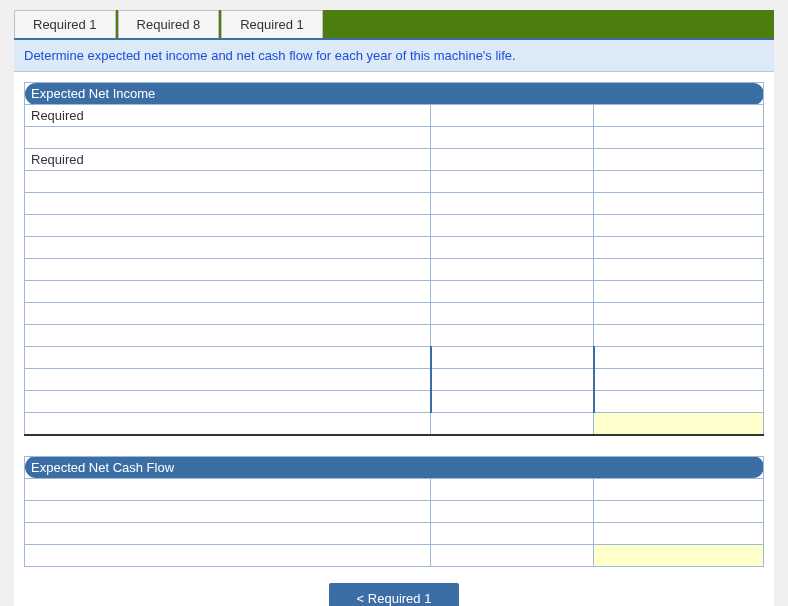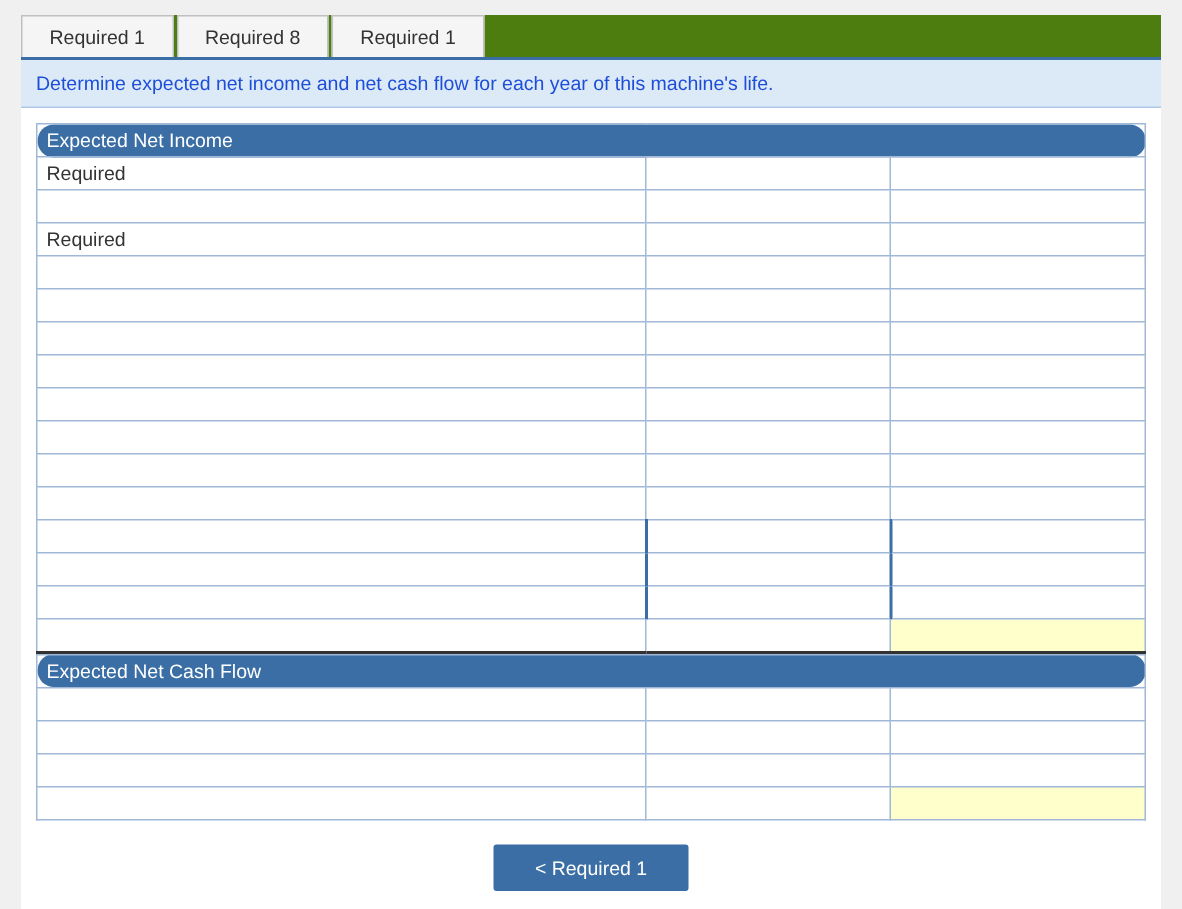--- a/index.html
+++ b/index.html
@@ -212,21 +212,21 @@
       </tr>
 
       <tr>
         <td class="label-col" style="border-bottom: 2px solid #333;"></td>
         <td class="value-col input-cell" style="border-bottom: 2px solid #333;"><input type="text" style=""></td>
         <td class="result-col input-cell yellow-cell" style="border-bottom: 2px solid #333;"><input type="text" style=""></td>
       </tr>
     </tbody>
       </table>
 
-    <table class="data-table" style="margin-top: 0;">
+    <table class="data-table" style="margin-top: 20px;">
       <tbody>
           <tr>
         <td colspan="3" class="section-header">Expected Net Cash Flow</td>
       </tr>
       <tr>
         <td class="label-col"></td>
         <td class="value-col input-cell"><input type="text" style=""></td>
         <td class="result-col input-cell"><input type="text" style=""></td>
       </tr>
       <tr>

